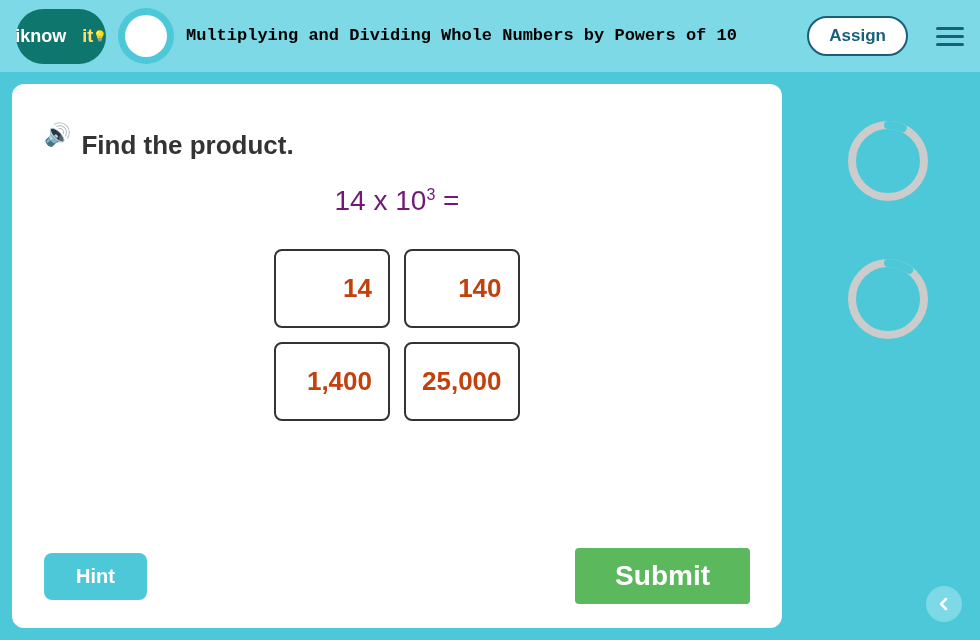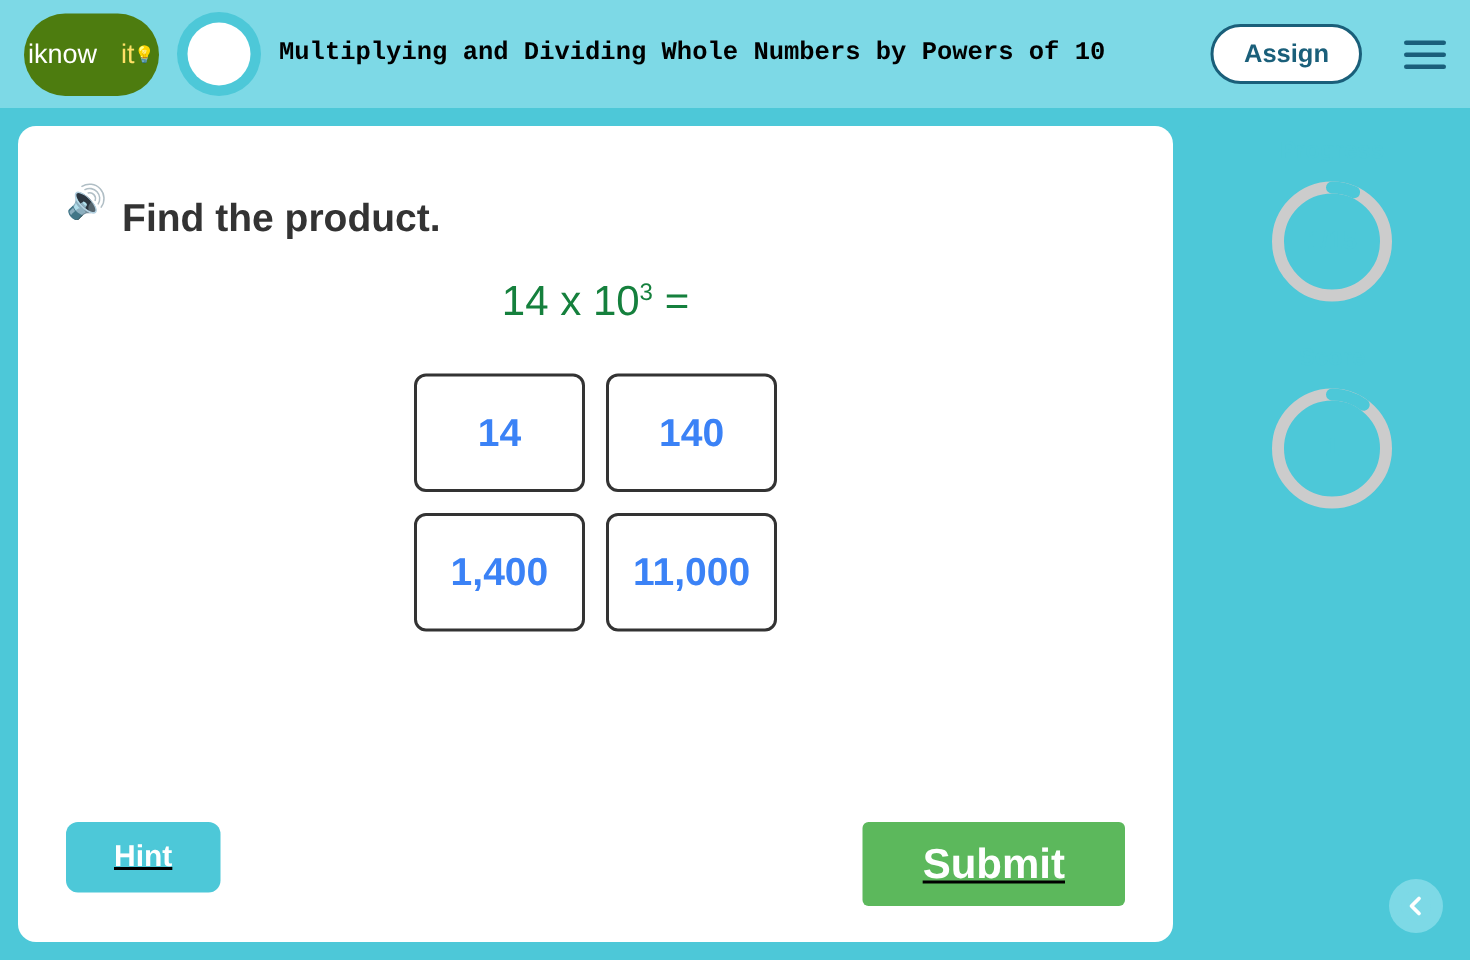--- a/index.html
+++ b/index.html
@@ -15,29 +15,29 @@
     .header {
       background: #7dd9e6;
       height: 72px;
       display: flex;
       align-items: center;
       padding: 0 16px;
       gap: 12px;
     }
 
     .logo {
-      background: #4d7c0f;
+      background: #0f766e;
       border-radius: 50%;
       width: 90px;
       height: 55px;
       display: flex;
       align-items: center;
       justify-content: center;
       font-size: 18px;
-      font-weight: normal;
+      font-weight: bold;
       color: white;
       flex-shrink: 0;
       border-radius: 28px;
     }
     .logo span.iknow { color: white; }
     .logo span.it { color: #ffe066; }
 
     .lesson-icon {
       background: #4dc8d8;
       border-radius: 50%;
@@ -125,55 +125,54 @@
     .question-text {
       font-size: 26px;
       font-weight: bold;
       color: #333;
       margin-top: 22px;
     }
 
     .equation {
       text-align: center;
       font-size: 28px;
-      color: #15803d;
+      color: #701a75;
       margin-bottom: 32px;
     }
 
     .equation sup {
       font-size: 16px;
     }
 
     .answer-grid {
       display: grid;
       grid-template-columns: 1fr 1fr;
       gap: 14px;
       max-width: 520px;
       margin: 0 auto;
     }
 
     .answer-option {
       border: 2.5px solid #333;
       border-radius: 8px;
       padding: 22px 16px;
-      text-align: center;
+      text-align: right;
       font-size: 26px;
       font-weight: bold;
-      color: #3b82f6;
+      color: #c2410c;
       cursor: pointer;
       background: white;
     }
 
     .bottom-bar {
       display: flex;
       justify-content: space-between;
-      align-items: flex-start;
+      align-items: center;
       margin-top: auto;
       padding-top: 16px;
-      text-decoration: underline;
     }
 
     .hint-btn {
       background: #4dc8d8;
       color: white;
       font-size: 20px;
       font-weight: bold;
       padding: 12px 32px;
       border: none;
       border-radius: 8px;
@@ -306,21 +305,21 @@
       <div class="answer-option">
         <span>14</span>
       </div>
       <div class="answer-option">
         <span>140</span>
       </div>
       <div class="answer-option">
         <span>1,400</span>
       </div>
       <div class="answer-option">
-        <span>11,000</span>
+        <span>25,000</span>
       </div>
     </div>
 
     <div class="bottom-bar">
       <button class="hint-btn">Hint</button>
       <button class="submit-btn">Submit</button>
     </div>
   </div>
 
   <div class="divider"></div>

